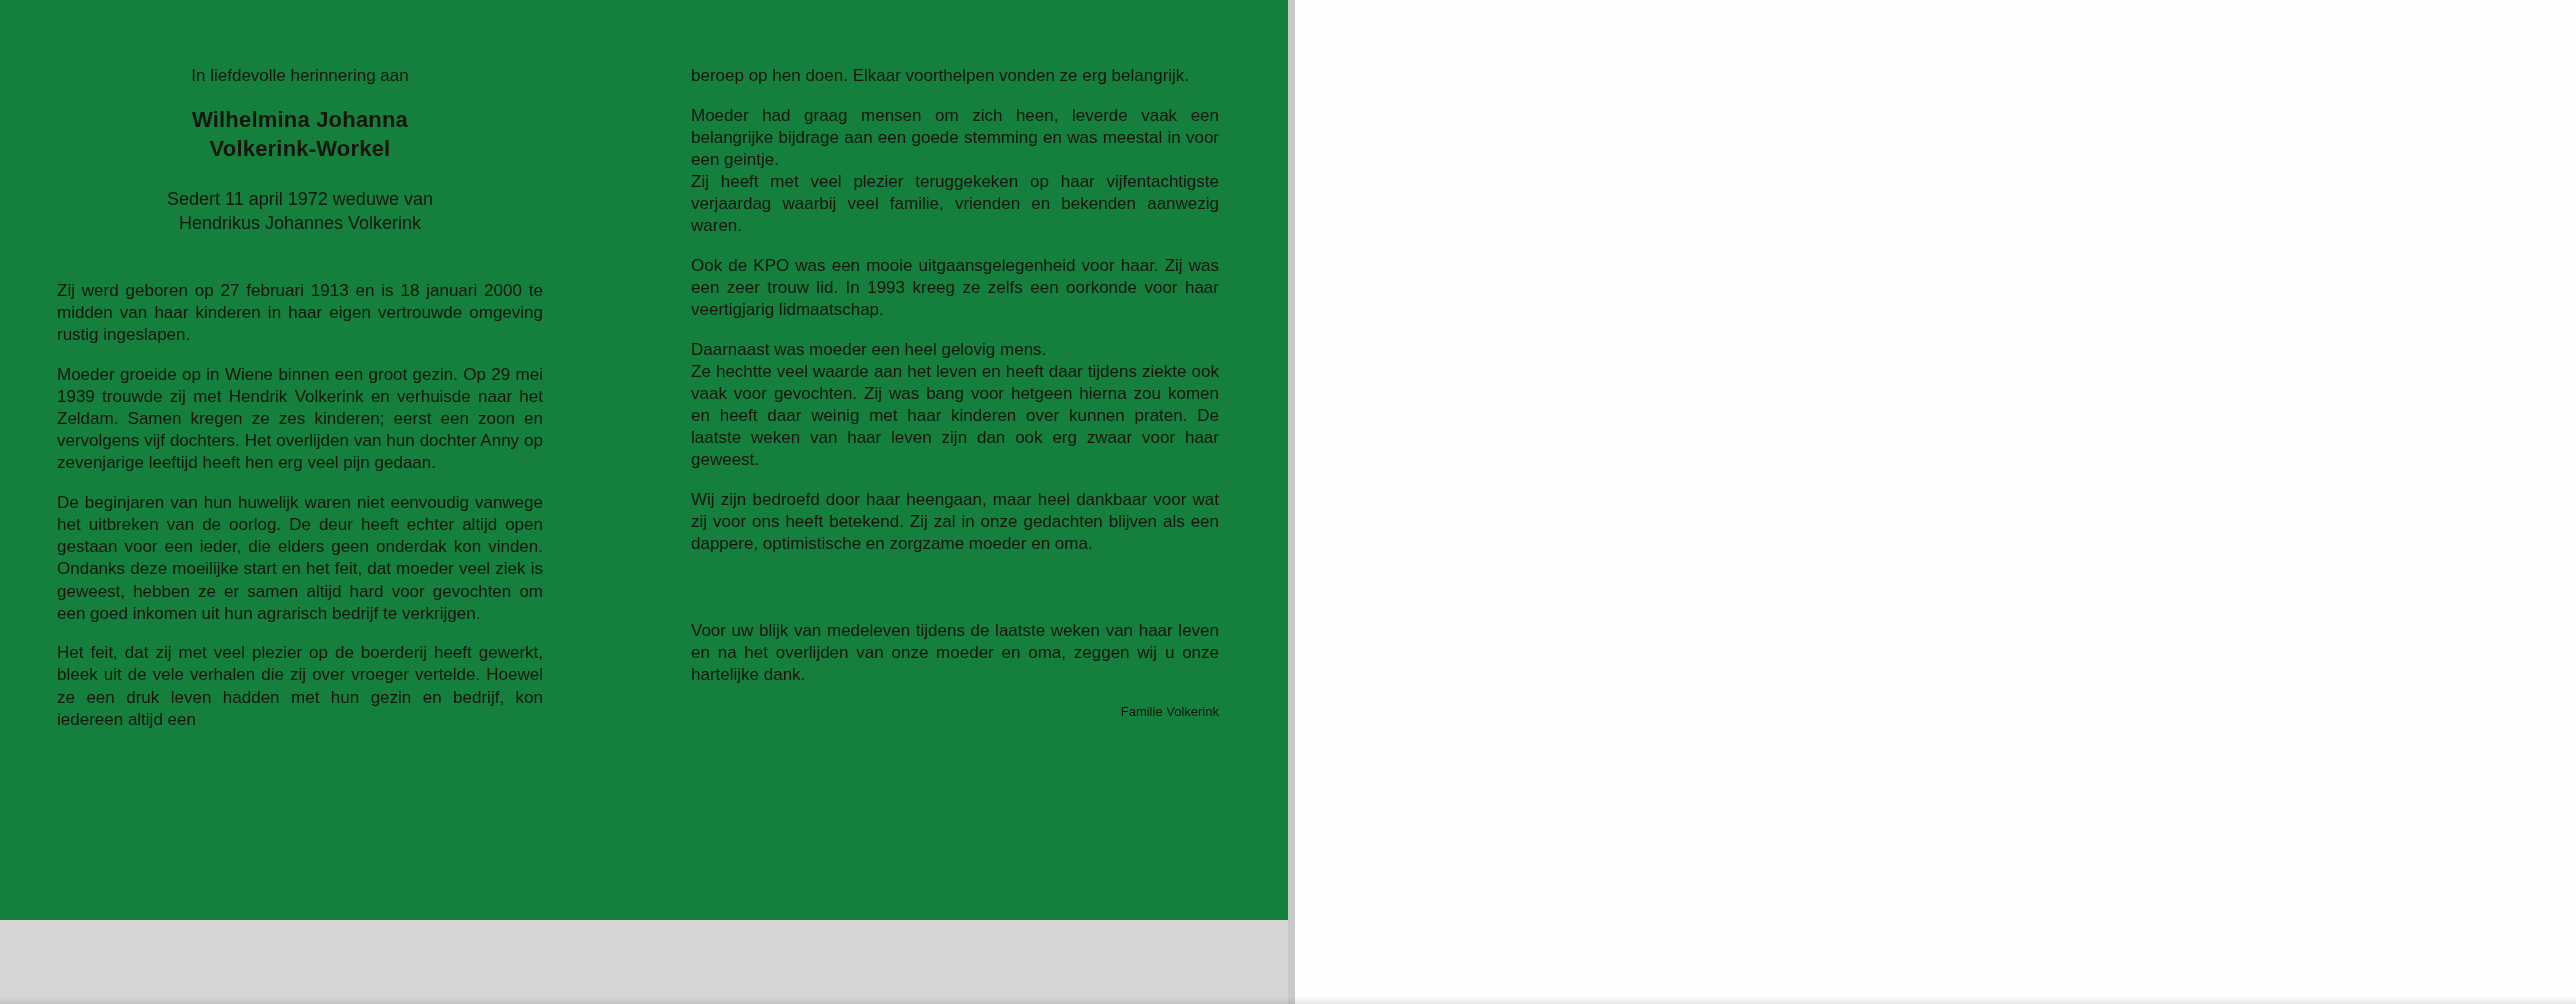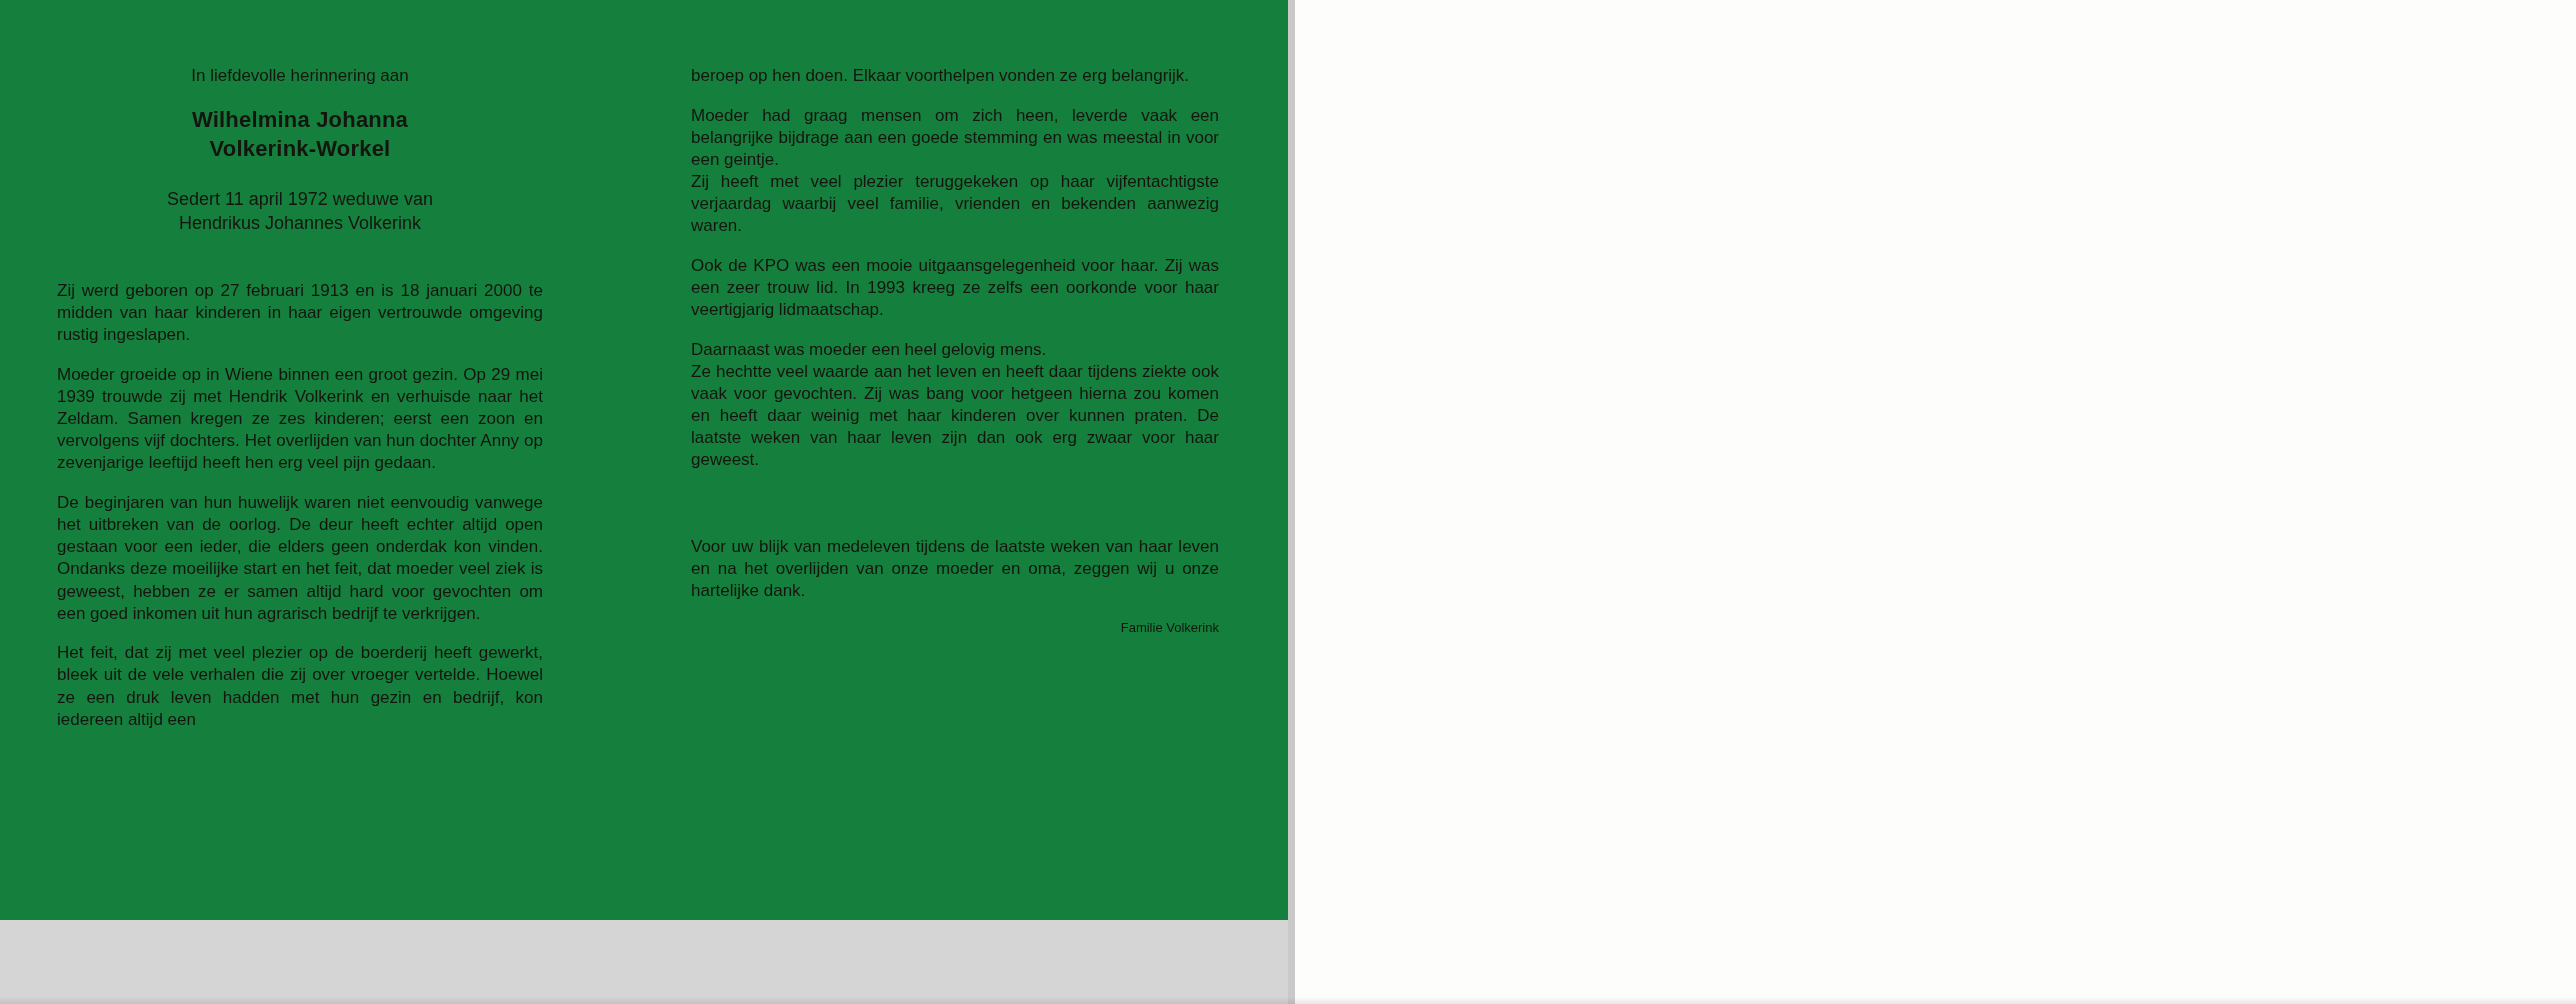--- a/index.html
+++ b/index.html
@@ -129,20 +129,21 @@
       <p>Het feit, dat zij met veel plezier op de boerderij heeft gewerkt, bleek uit de vele verhalen die zij over vroeger vertelde. Hoewel ze een druk leven hadden met hun gezin en bedrijf, kon iedereen altijd een</p>
     </div>
 
     <div class="col" id="col-2">
       <p>beroep op hen doen. Elkaar voorthelpen vonden ze erg belangrijk.</p>
       <p style="white-space: pre-line;">Moeder had graag mensen om zich heen, leverde vaak een belangrijke bijdrage aan een goede stemming en was meestal in voor een geintje.
 Zij heeft met veel plezier teruggekeken op haar vijfentachtigste verjaardag waarbij veel familie, vrienden en bekenden aanwezig waren.</p>
       <p>Ook de KPO was een mooie uitgaansgelegenheid voor haar. Zij was een zeer trouw lid. In 1993 kreeg ze zelfs een oorkonde voor haar veertigjarig lidmaatschap.</p>
       <p style="white-space: pre-line;">Daarnaast was moeder een heel gelovig mens.
 Ze hechtte veel waarde aan het leven en heeft daar tijdens ziekte ook vaak voor gevochten. Zij was bang voor hetgeen hierna zou komen en heeft daar weinig met haar kinderen over kunnen praten. De laatste weken van haar leven zijn dan ook erg zwaar voor haar geweest.</p>
+      <p>Wij zijn bedroefd door haar heengaan, maar heel dankbaar voor wat zij voor ons heeft betekend. Zij zal in onze gedachten blijven als een dappere, optimistische en zorgzame moeder en oma.</p>
       <div class="spacer-block"></div>
       <p>Voor uw blijk van medeleven tijdens de laatste weken van haar leven en na het overlijden van onze moeder en oma, zeggen wij u onze hartelijke dank.</p>
       <p class="signoff">Familie Volkerink</p>
     </div>
 
   </div>
 
   <div class="gutter"></div>
 
   <div class="card-right">

